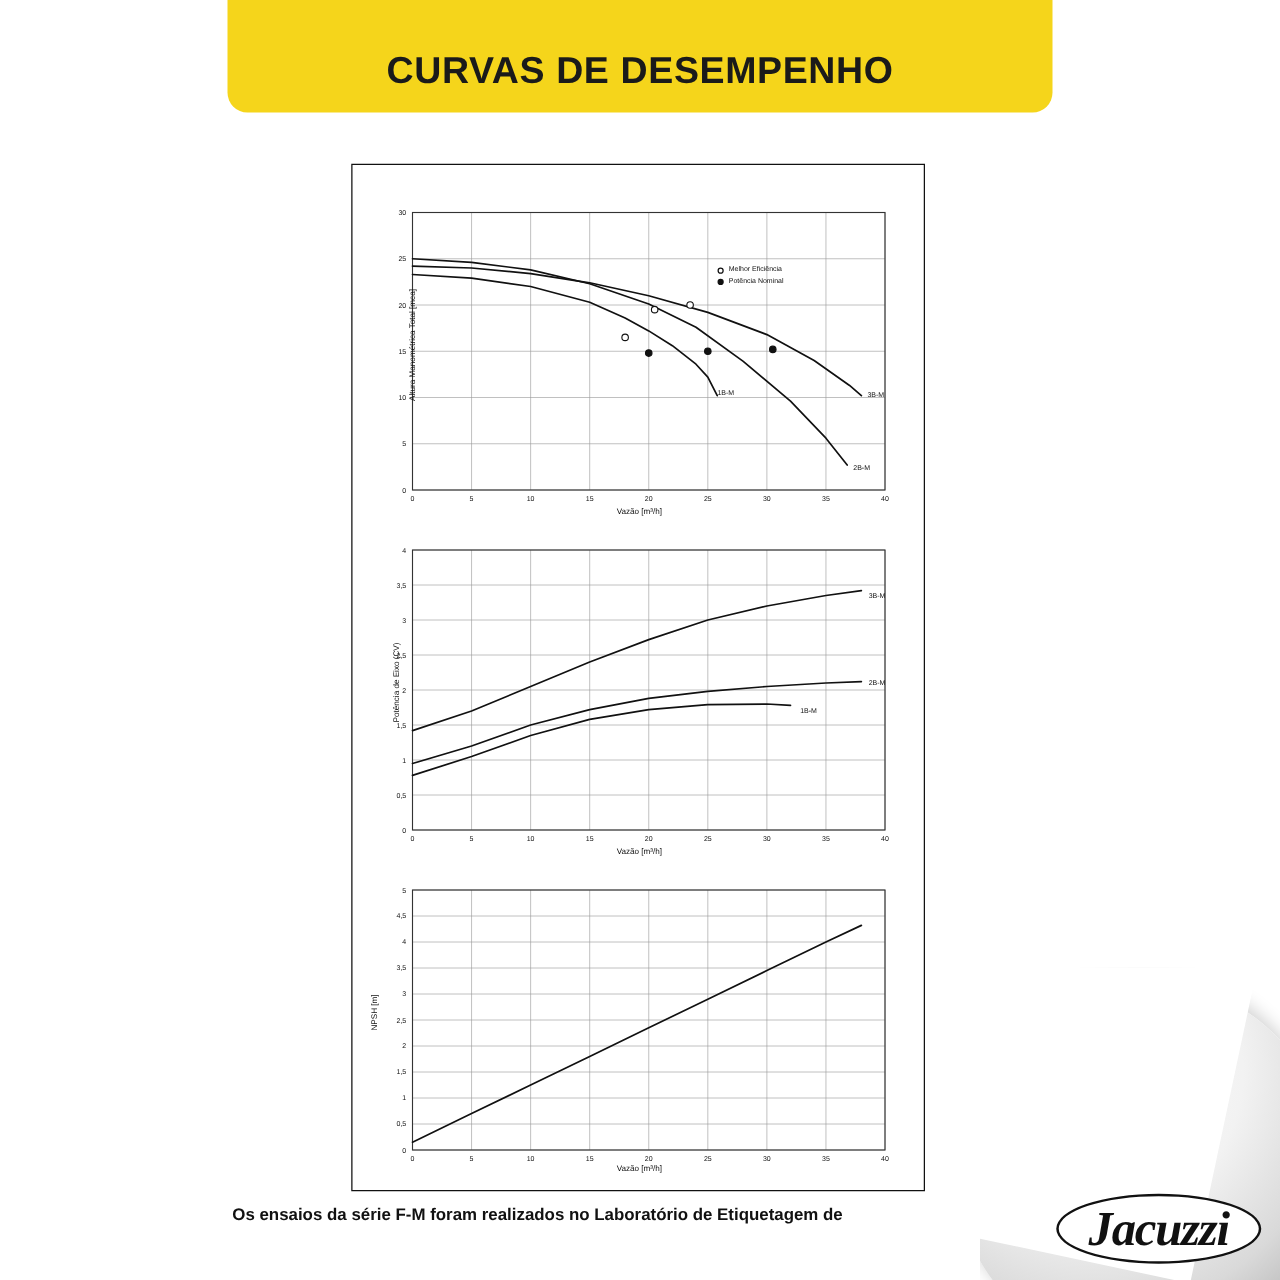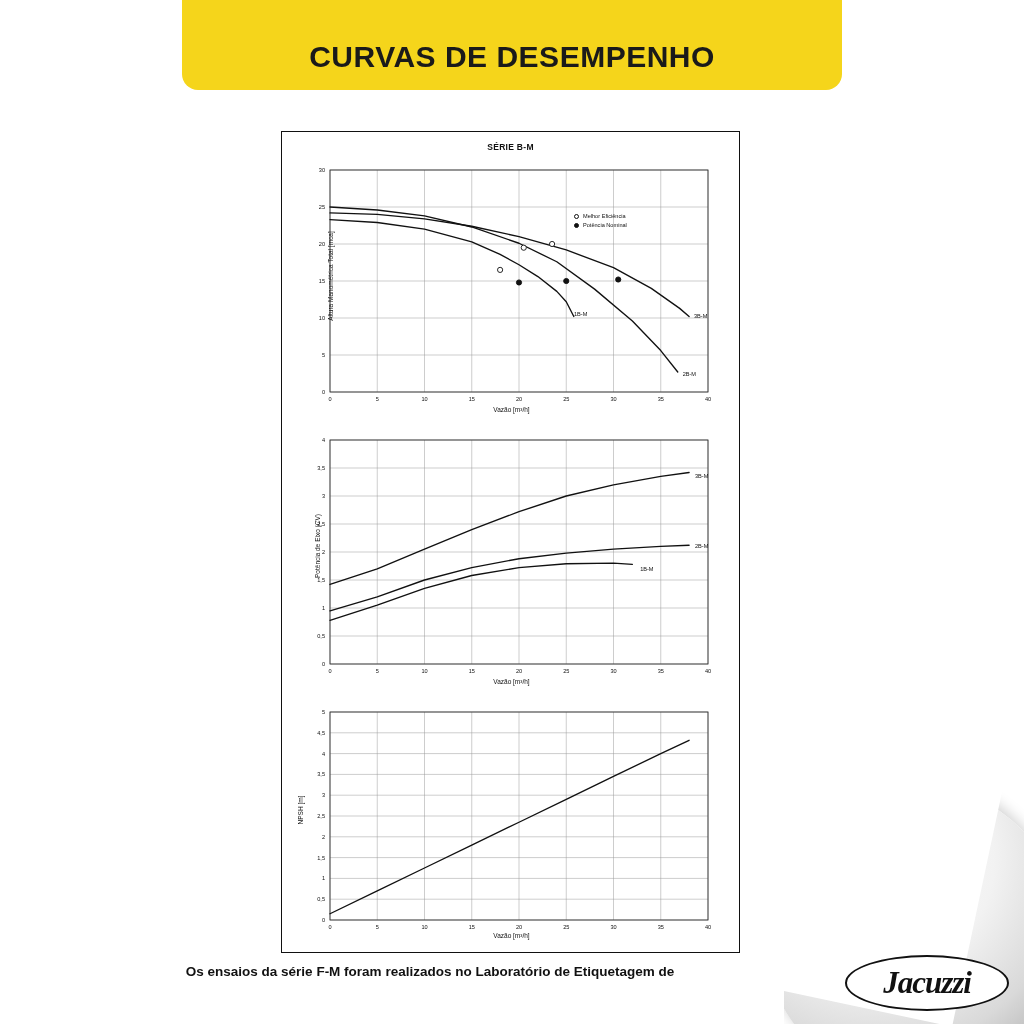--- a/index.html
+++ b/index.html
@@ -70,32 +70,31 @@
   }
   
   .logo{
     position:absolute;left:845px;top:955px;width:160px;height:52px;
     border:2.5px solid #111;border-radius:50%;
     display:flex;align-items:center;justify-content:center;
     background:#fff;
   }
   .logo-text{
     font-family:"Liberation Serif", serif;font-style:italic;font-weight:bold;
-    font-size:31px;color:#111;letter-spacing:-1px;
+    font-size:39px;color:#111;letter-spacing:-1px;
   }
 </style>
 </head>
 <body>
 
 <div class="banner">
   <div class="banner-title">CURVAS DE DESEMPENHO</div>
 </div>
 
 <div class="sheet">
-  <div class="series-title">SÉRIE B-M</div>
 
   <div class="panel p1">
     <div class="ylabel" style="top:120px;left:4px;">Altura Manométrica Total  [mca]</div>
     <svg id="svg1" width="459" height="268">
         <line x1="48" y1="14" x2="48" y2="236" stroke="#9a9a9a" stroke-width="0.5"></line>
         <line x1="95.25" y1="14" x2="95.25" y2="236" stroke="#9a9a9a" stroke-width="0.5"></line>
         <line x1="142.5" y1="14" x2="142.5" y2="236" stroke="#9a9a9a" stroke-width="0.5"></line>
         <line x1="189.75" y1="14" x2="189.75" y2="236" stroke="#9a9a9a" stroke-width="0.5"></line>
         <line x1="237" y1="14" x2="237" y2="236" stroke="#9a9a9a" stroke-width="0.5"></line>
         <line x1="284.25" y1="14" x2="284.25" y2="236" stroke="#9a9a9a" stroke-width="0.5"></line>

